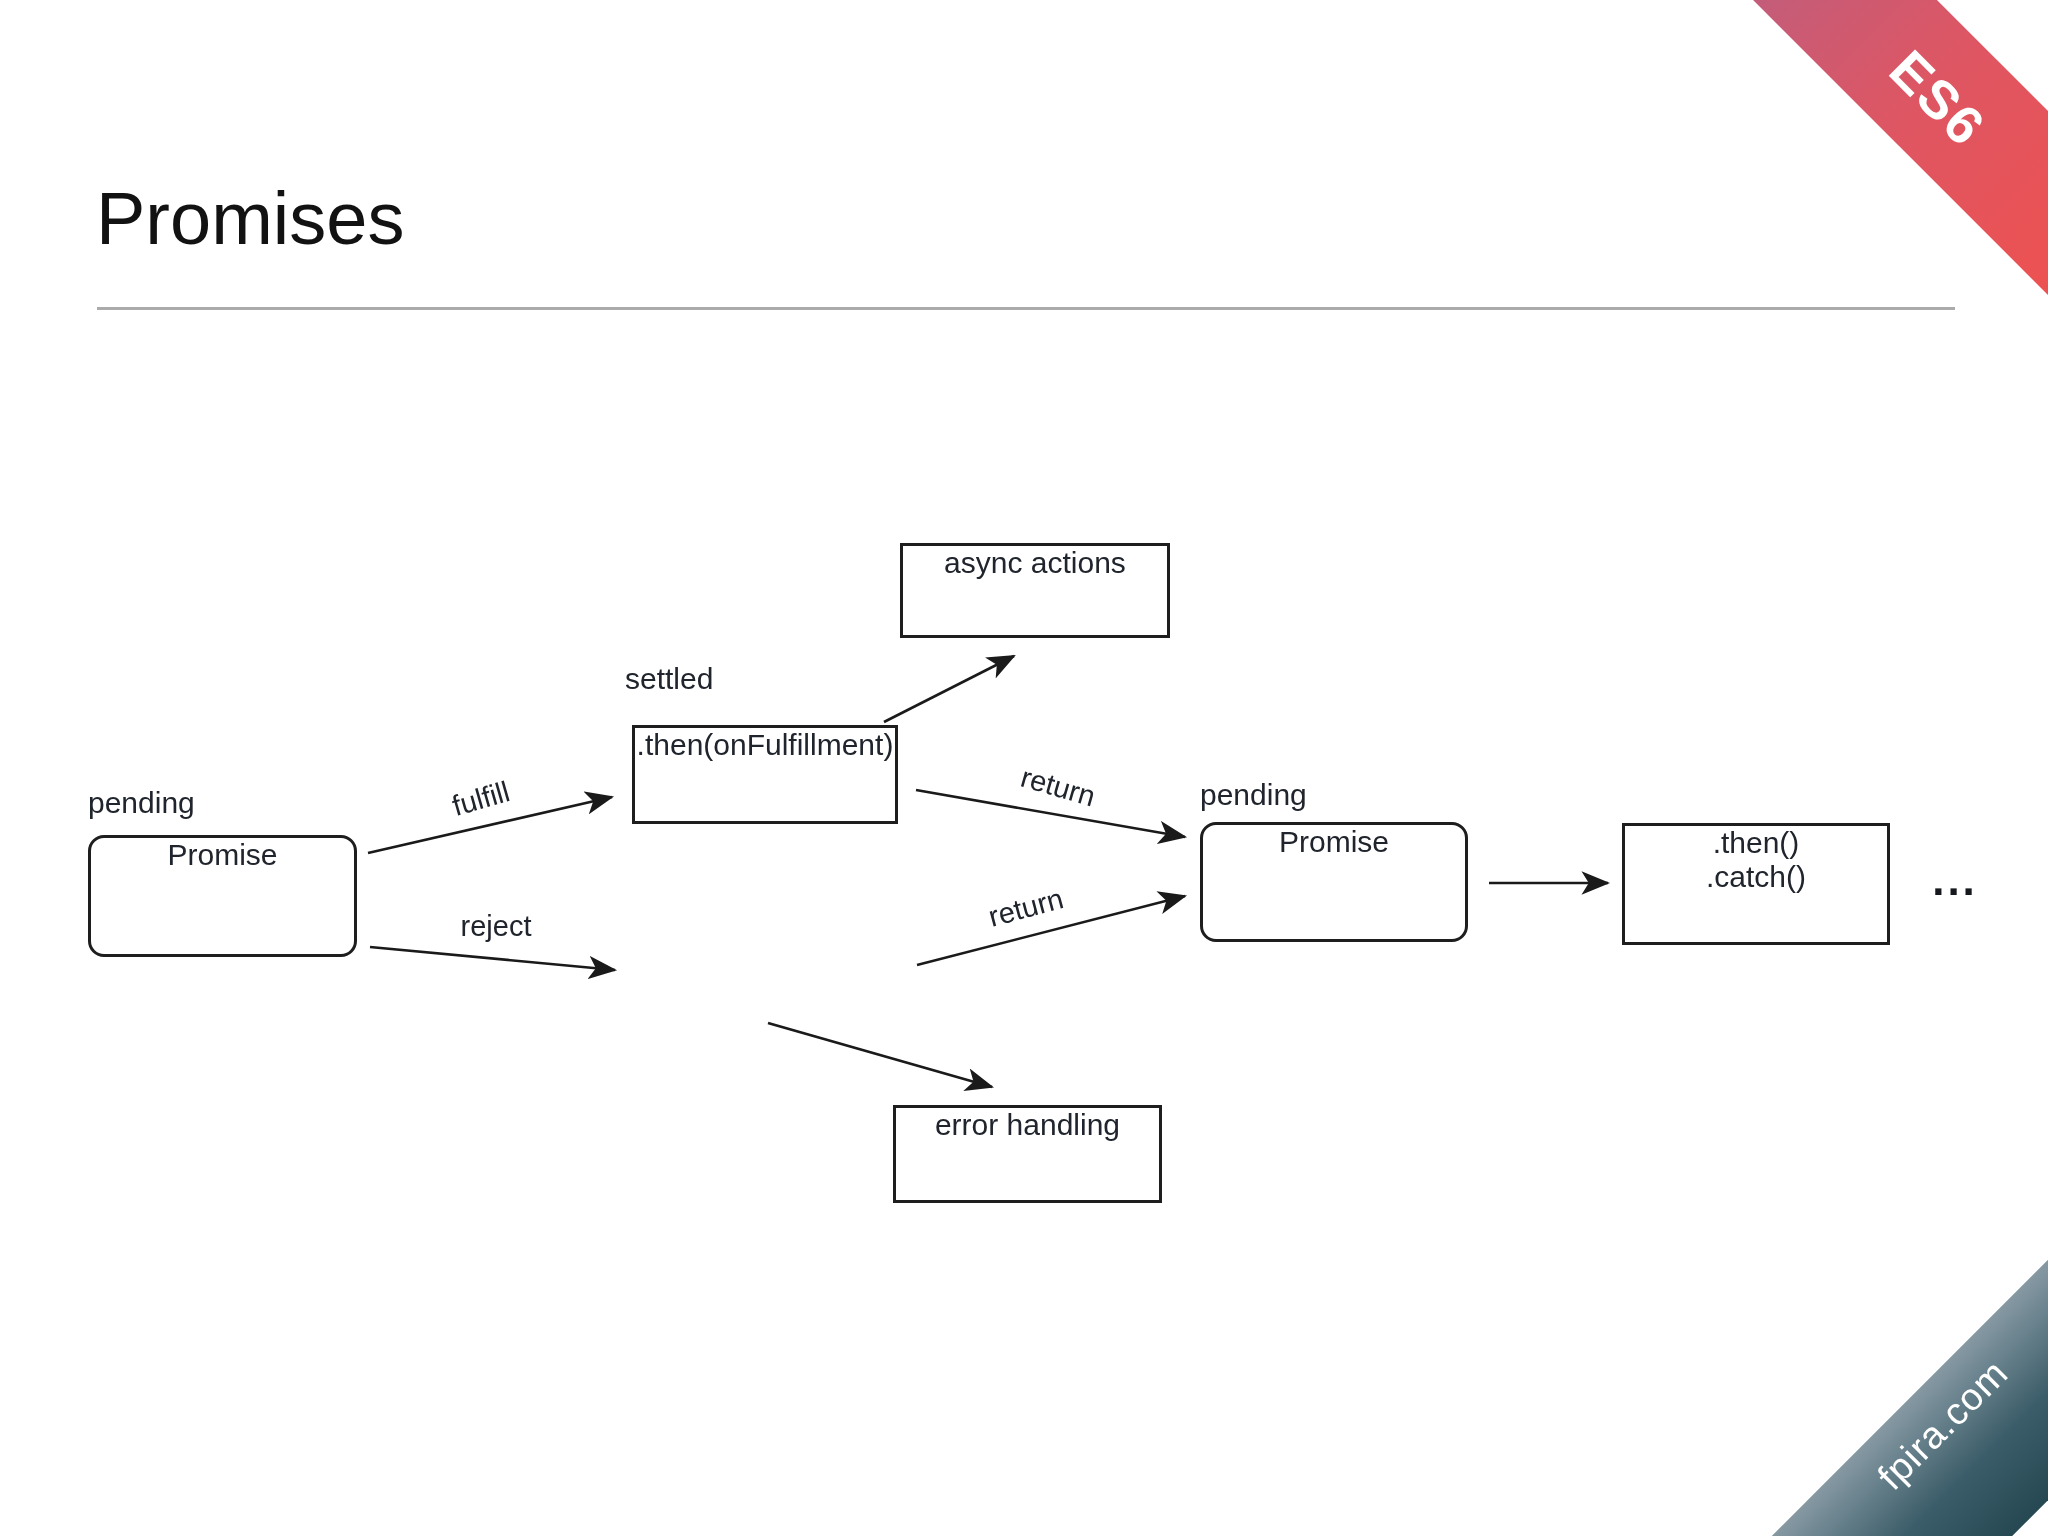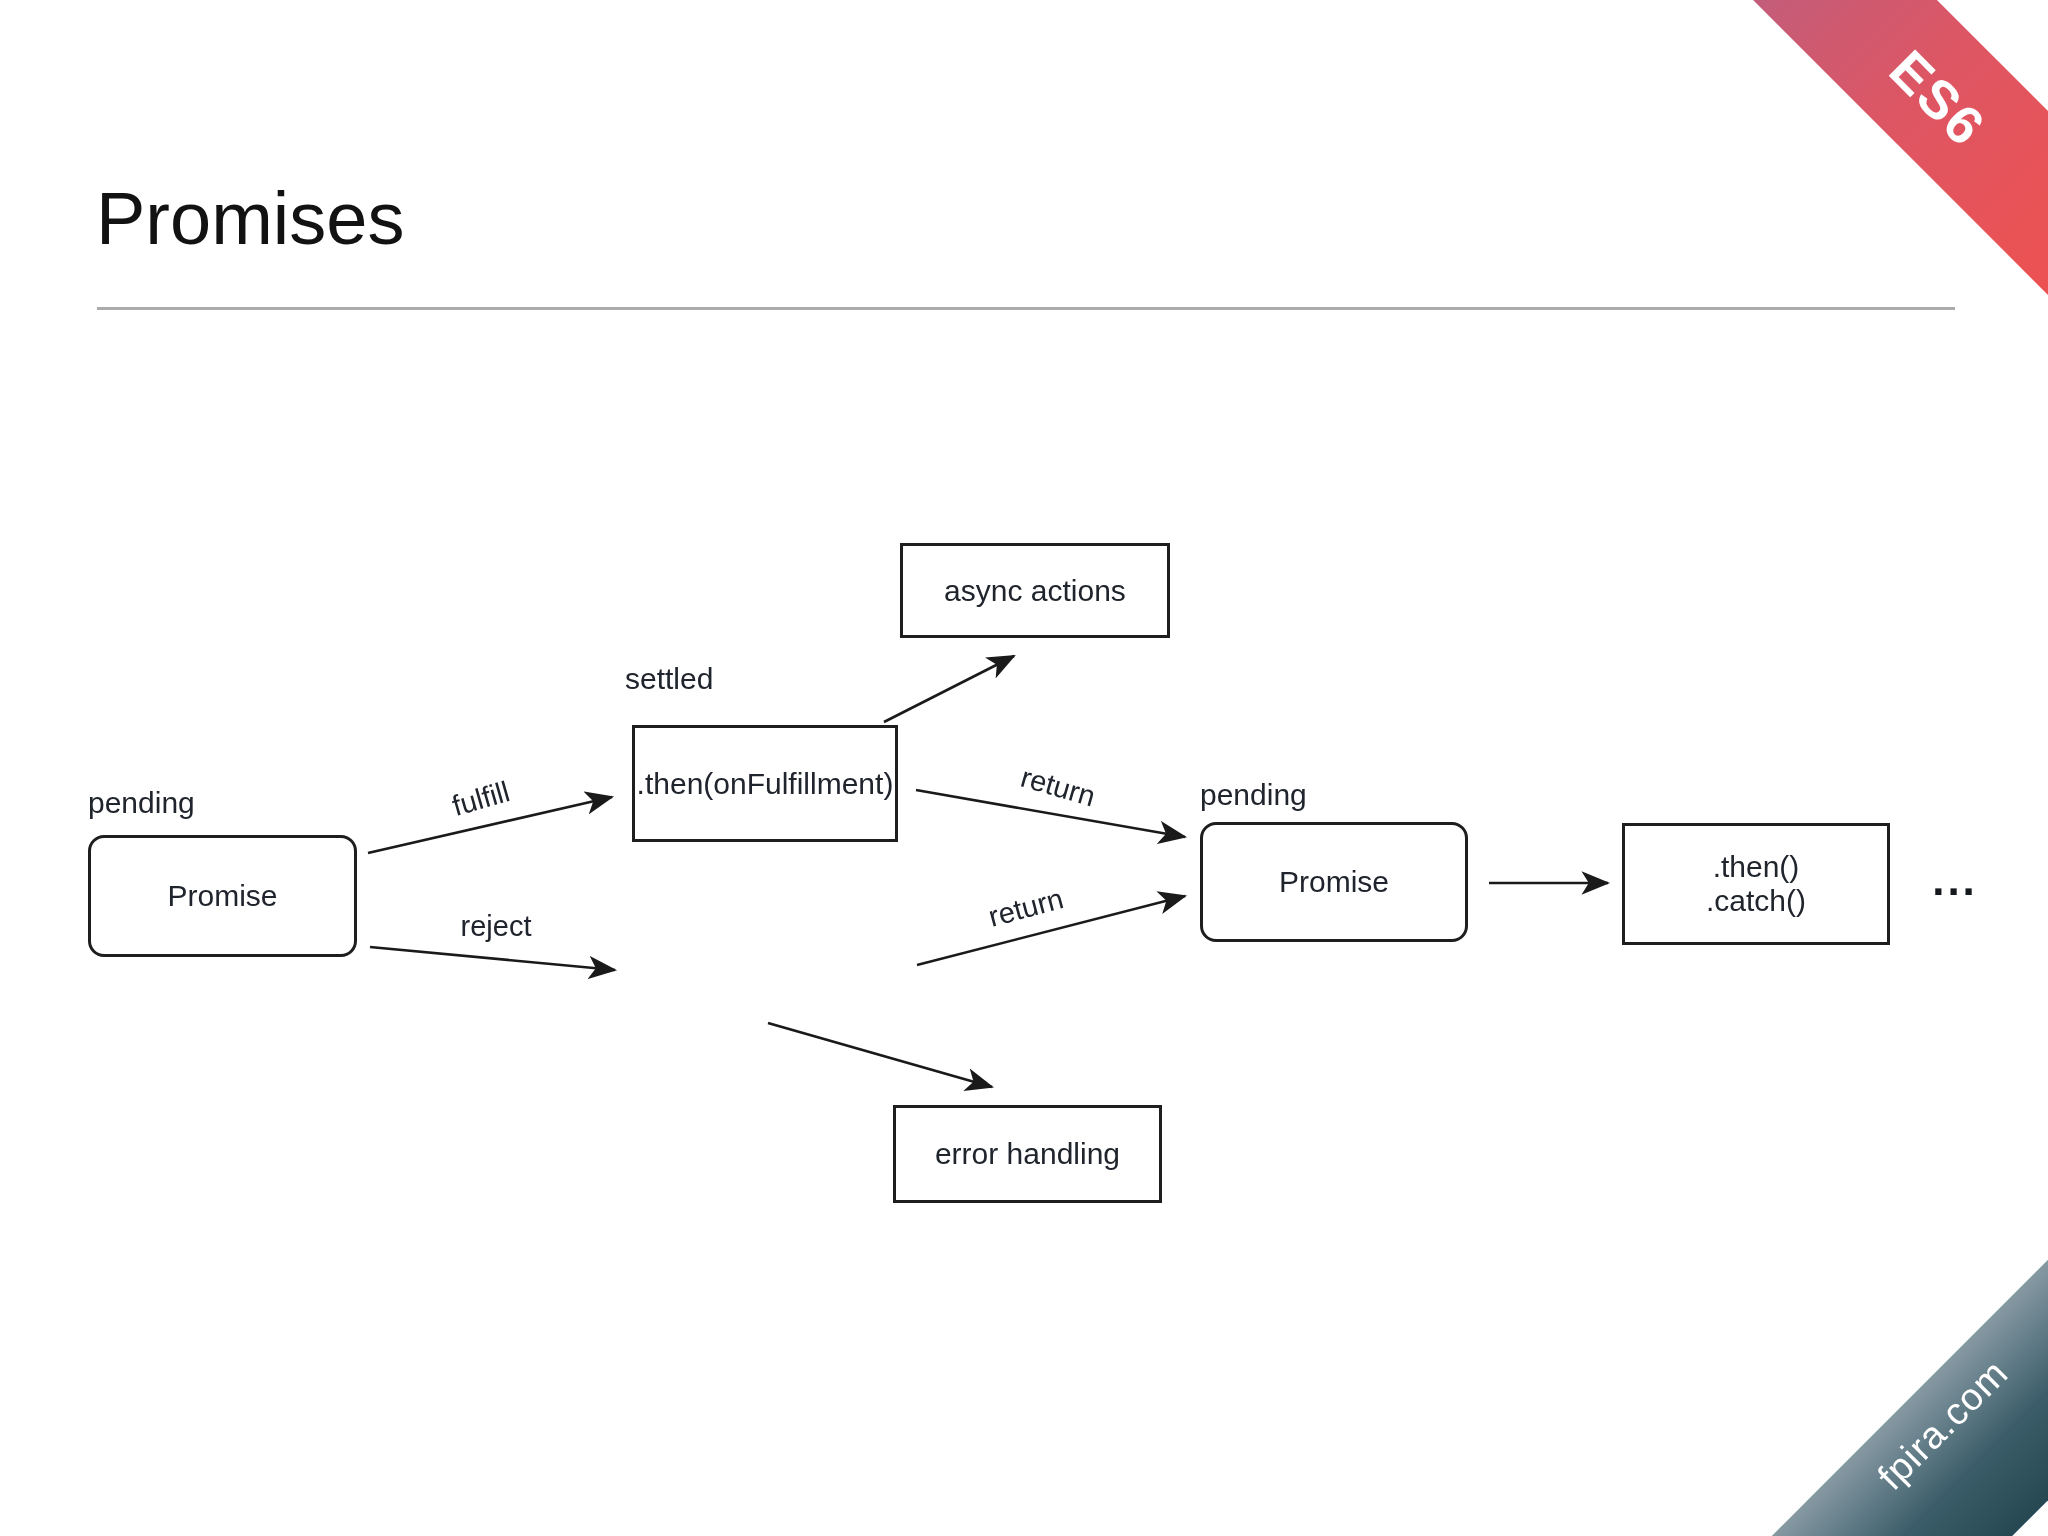--- a/index.html
+++ b/index.html
@@ -49,27 +49,27 @@
     font-size:38px; font-weight:400; letter-spacing:1px;
   }
 
   
   .diagram { position:absolute; left:0; top:0; width:2048px; height:1536px; }
   .arrows  { position:absolute; left:0; top:0; width:2048px; height:1536px; }
 
   .box {
     position:absolute; box-sizing:border-box;
     border:3px solid #1e1e1e; background:#ffffff;
-    display:flex; flex-direction:column; align-items:center; justify-content:center;
+    display:flex; flex-direction:column; align-items:center; justify-content:flex-start;
     font-size:30px; line-height:34px; color:#20242c; white-space:nowrap;
   }
   .box.rounded { border-radius:16px; }
 
   #n-promise-left   { left:88px;   top:835px; width:269px; height:122px; }
-  #n-then-fulfill   { left:632px;  top:725px; width:266px; height:117px; }
+  #n-then-fulfill   { left:632px;  top:725px; width:266px; height:99px; }
   #n-then-reject    { left:632px;  top:900px; width:266px; height:122px; }
   #n-async          { left:900px;  top:543px; width:270px; height:95px;  }
   #n-error          { left:893px;  top:1105px;width:269px; height:98px;  }
   #n-promise-right  { left:1200px; top:822px; width:268px; height:120px; }
   #n-then-catch     { left:1622px; top:823px; width:268px; height:122px; }
 
   .state-label {
     position:absolute; text-align:left;
     font-size:30px; color:#20242c; white-space:nowrap;
   }

